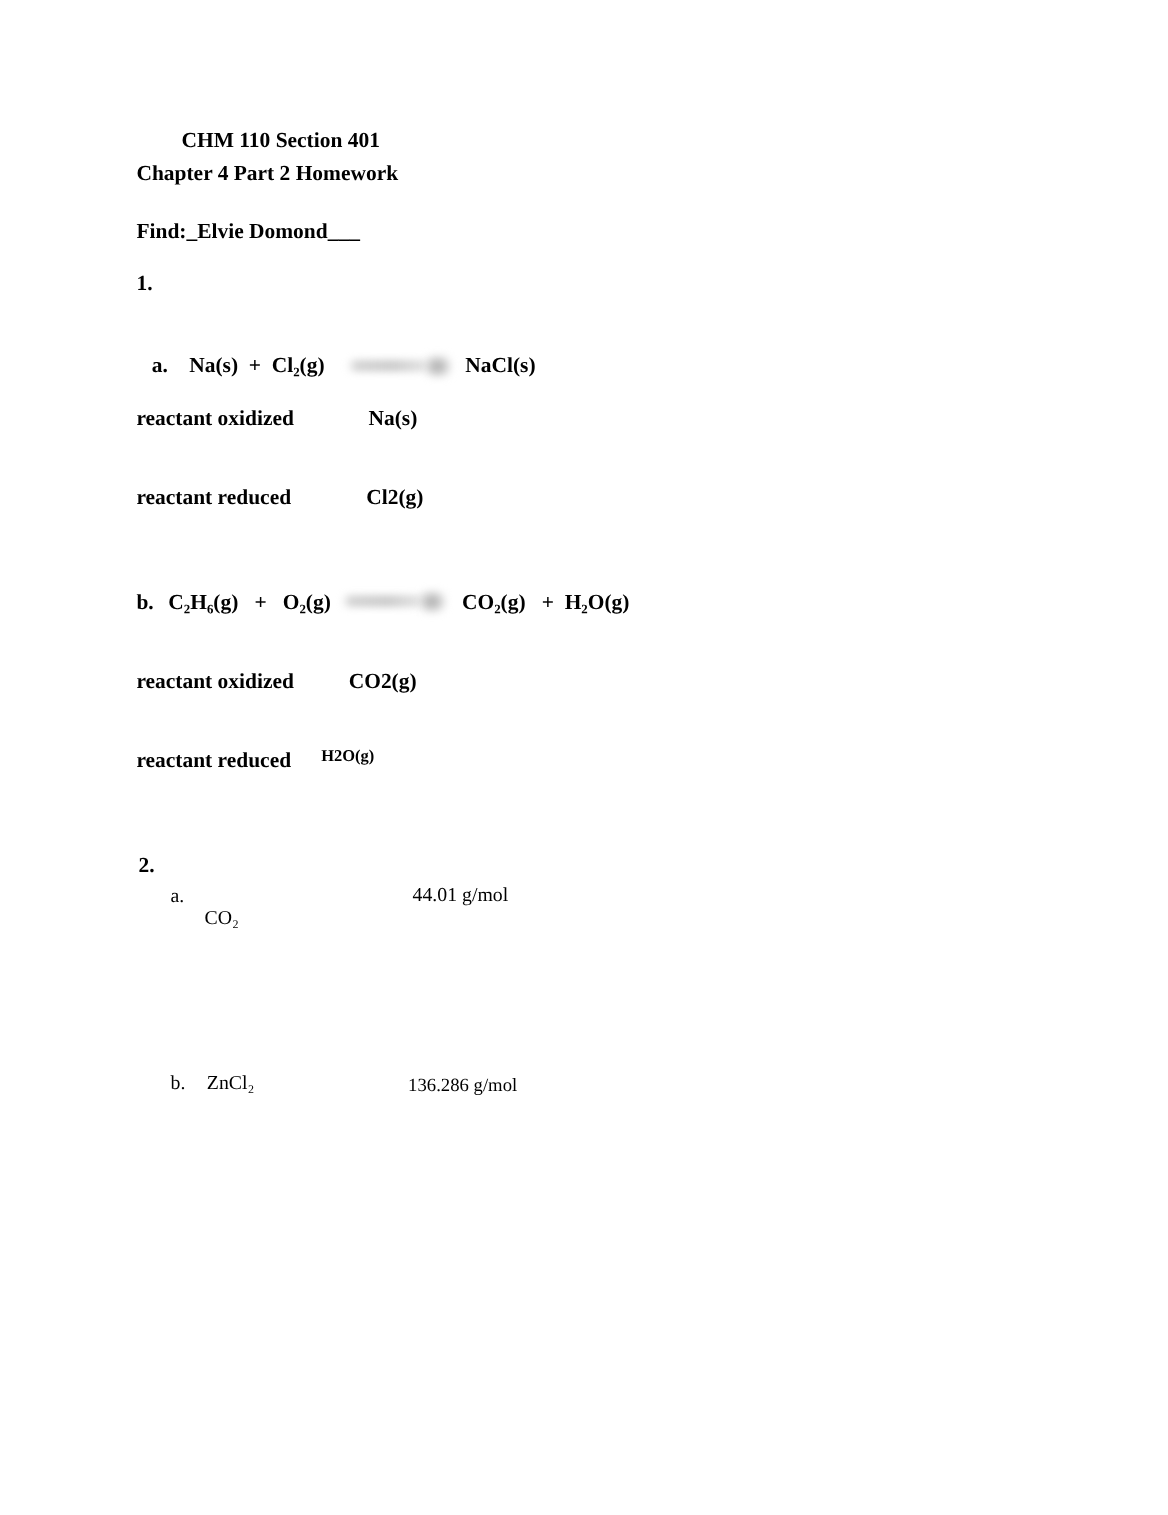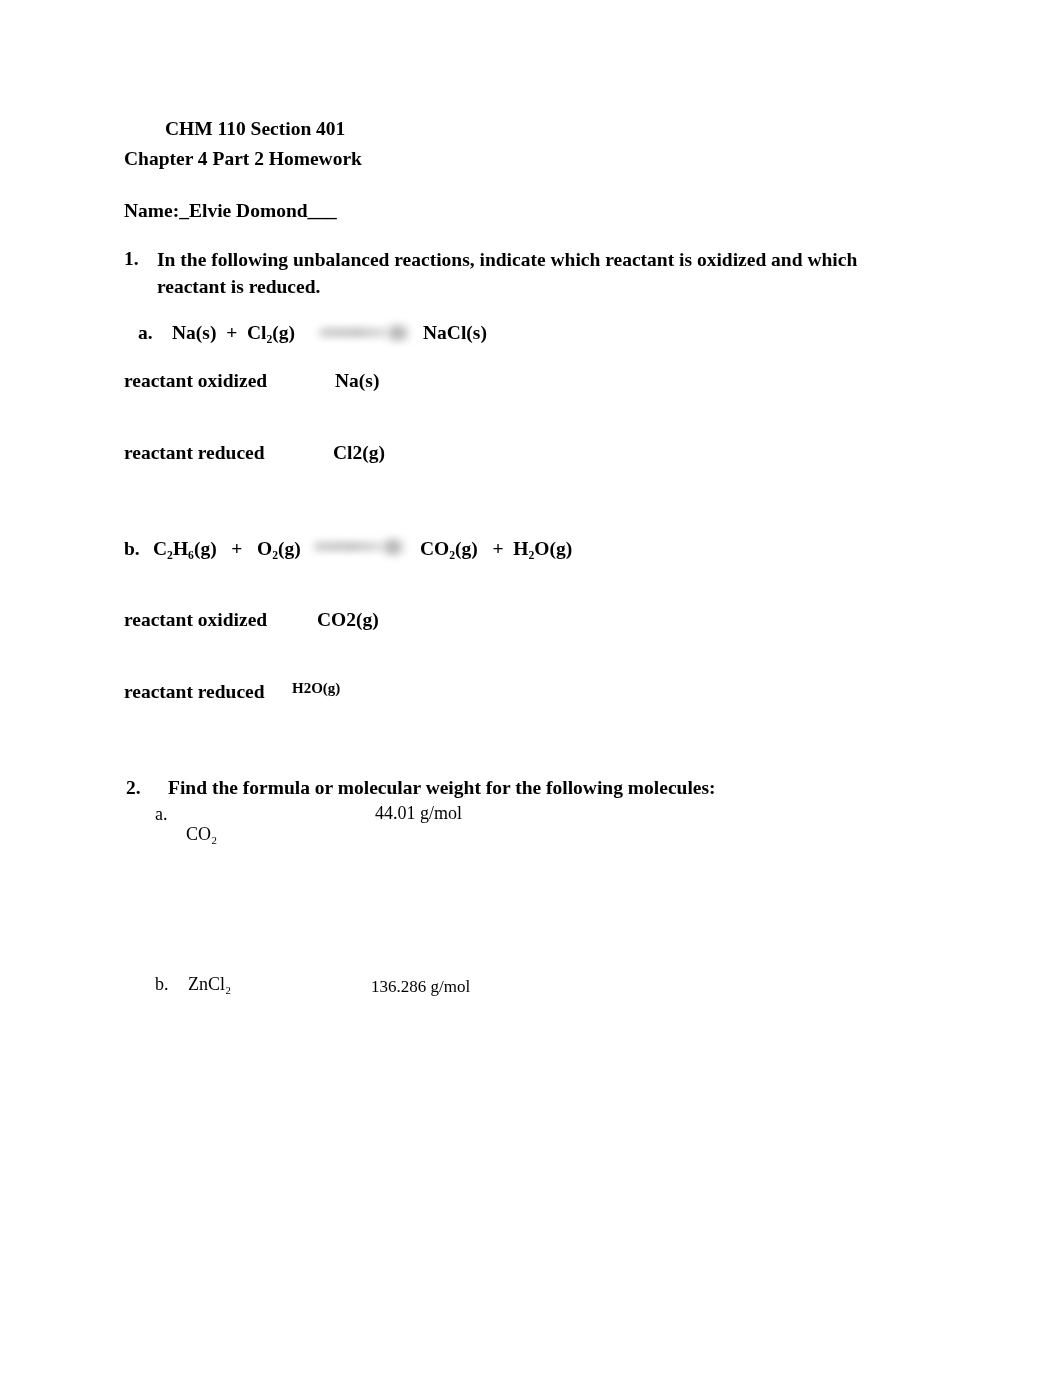--- a/index.html
+++ b/index.html
@@ -114,25 +114,24 @@
 </style>
 </head>
 <body>
 
 <div class="page">
 
   <div class="t bold" id="doc-title-1">CHM 110 Section 401</div>
 
   <div class="t bold" id="doc-title-2">Chapter 4 Part 2 Homework</div>
 
-  <div class="t bold" id="name-line">Name:_Elvie Domond___</div>
+  <div class="t bold" id="name-line">Find:_Elvie Domond___</div>
 
   <div class="t bold" id="q1-number">1.</div>
 
-  <div class="t bold" id="q1-text">In the following unbalanced reactions, indicate which reactant is oxidized and which reactant is reduced.</div>
 
   <div class="t bold" id="q1a-label">a.</div>
 
   <div class="t bold" id="q1a-eq-left">Na(s)  +  Cl₂(g)</div>
 
   <div class="smudge" id="q1a-arrow-redaction">
     <div class="bar"></div>
     <div class="head"></div>
   </div>
 
@@ -160,21 +159,20 @@
   <div class="t bold" id="q1b-oxidized-label">reactant oxidized</div>
 
   <div class="t bold" id="q1b-oxidized-value">CO2(g)</div>
 
   <div class="t bold" id="q1b-reduced-label">reactant reduced</div>
 
   <div class="t bold" id="q1b-reduced-value">H2O(g)</div>
 
   <div class="t bold" id="q2-number">2.</div>
 
-  <div class="t bold" id="q2-text">Find the formula or molecular weight for the following molecules:</div>
 
   <div class="t reg" id="q2a-label">a.</div>
 
   <div class="t reg" id="q2a-formula">CO₂</div>
 
   <div class="t reg" id="q2a-value">44.01 g/mol</div>
 
   <div class="t reg" id="q2b-label">b.</div>
 
   <div class="t reg" id="q2b-formula">ZnCl₂</div>

